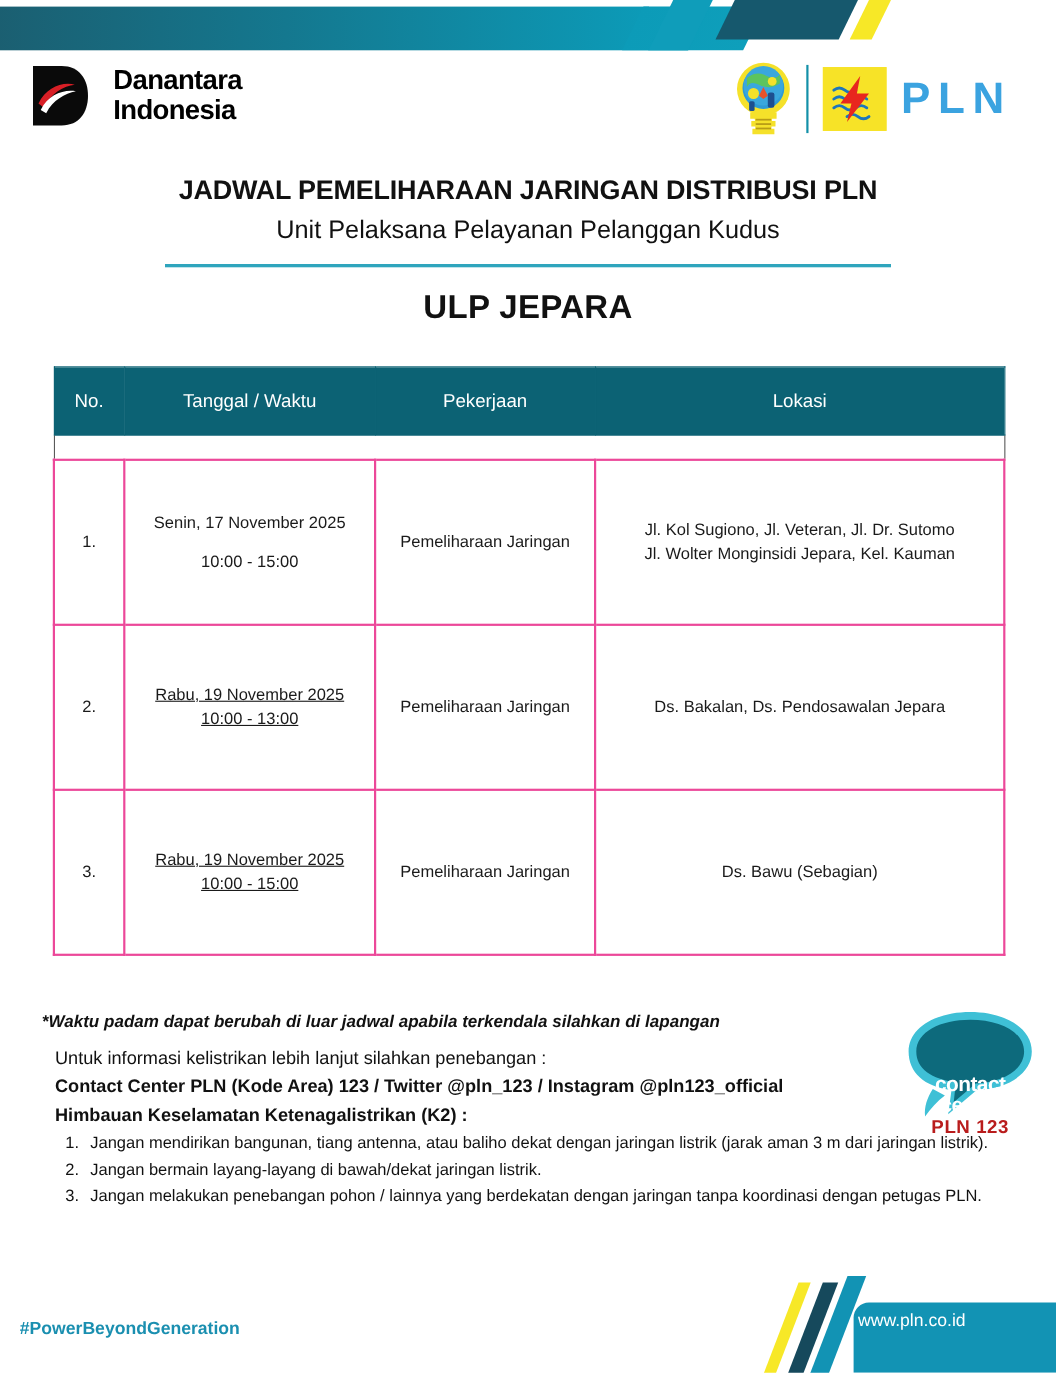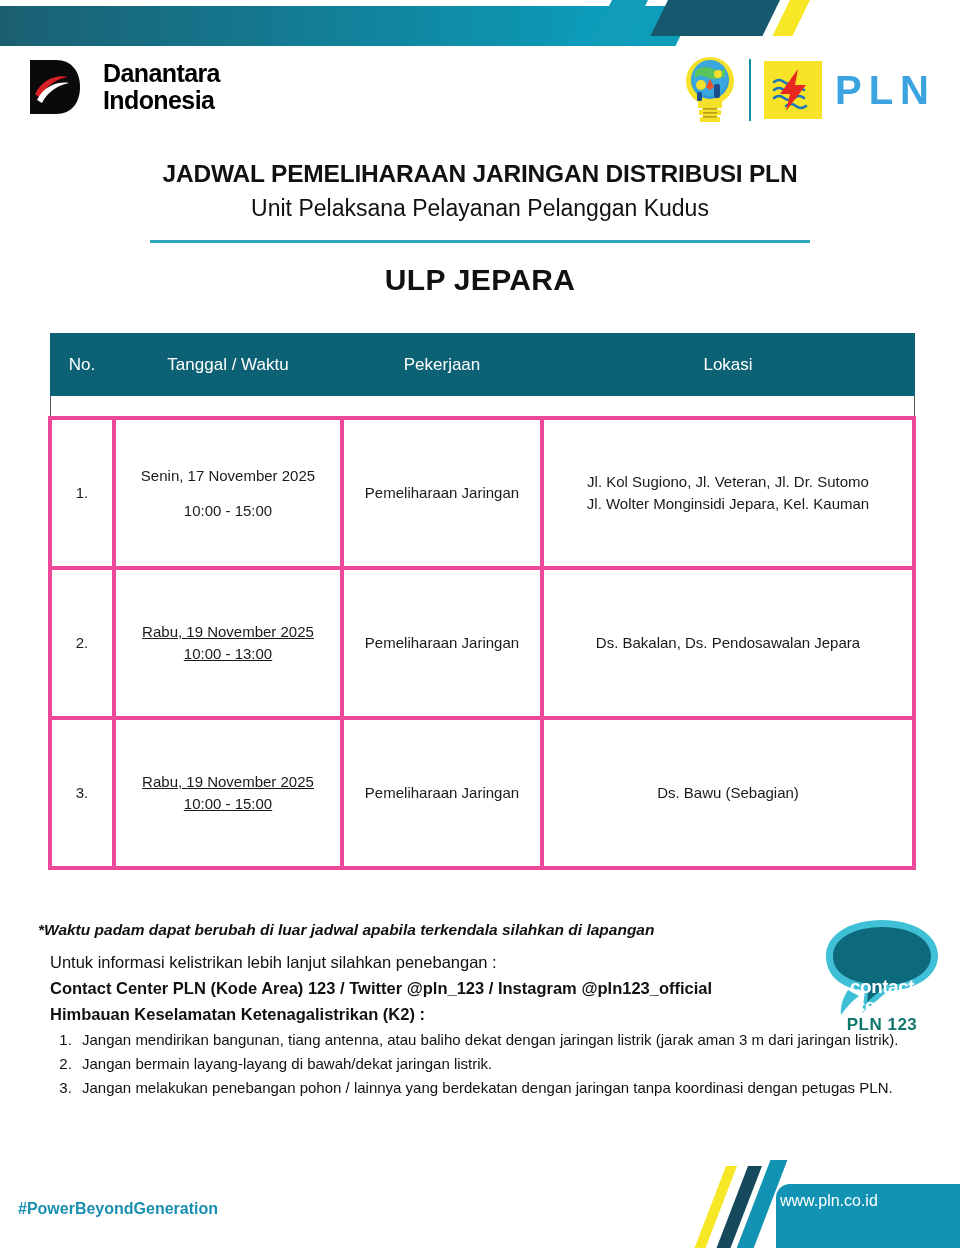--- a/index.html
+++ b/index.html
@@ -89,21 +89,21 @@
     font-weight: bold;
     font-size: 25px;
     line-height: 27px;
     letter-spacing: -0.6px;
     color: #000000;
     font-family: "Liberation Sans", sans-serif;
   }
 
   .pln-block {
     position: absolute;
-    right: 24px; top: 0px;
+    right: 40px; top: 0px;
     display: flex;
     align-items: center;
     gap: 13px;
     height: 76px;
   }
   .bulb-logo { width: 52px; height: 72px; }
   .vdivider {
     width: 2px;
     height: 62px;
     background: #1390a8;
@@ -183,21 +183,21 @@
   tr.spacer td {
     height: 22px;
     border-left: 1px solid #595959;
     border-right: 1px solid #595959;
     border-bottom: 1px solid #595959;
     border-top: none;
     background: #ffffff;
   }
 
   table.sched td.cell {
-    border: 4px solid #ec4899;
+    border: 2px solid #ec4899;
     text-align: center;
     vertical-align: middle;
     font-size: 15px;
     color: #1a1a1a;
     padding: 6px 8px;
     background: #ffffff;
   }
   tr.data-row { height: 150px; }
   .cell-no { font-size: 15px; }
   .date-line { display: block; }
@@ -268,21 +268,21 @@
   .badge-l1, .badge-l2 {
     font-size: 19px;
     font-weight: bold;
     color: #ffffff;
     line-height: 19px;
     letter-spacing: -0.5px;
   }
   .badge-l3 {
     font-size: 17px;
     font-weight: bold;
-    color: #0f766e;
+    color: #b91c1c;
     line-height: 20px;
     letter-spacing: 0.5px;
   }
 
   
   .footer {
     position: absolute;
     bottom: 0; left: 0;
     width: 960px;
     height: 88px;

